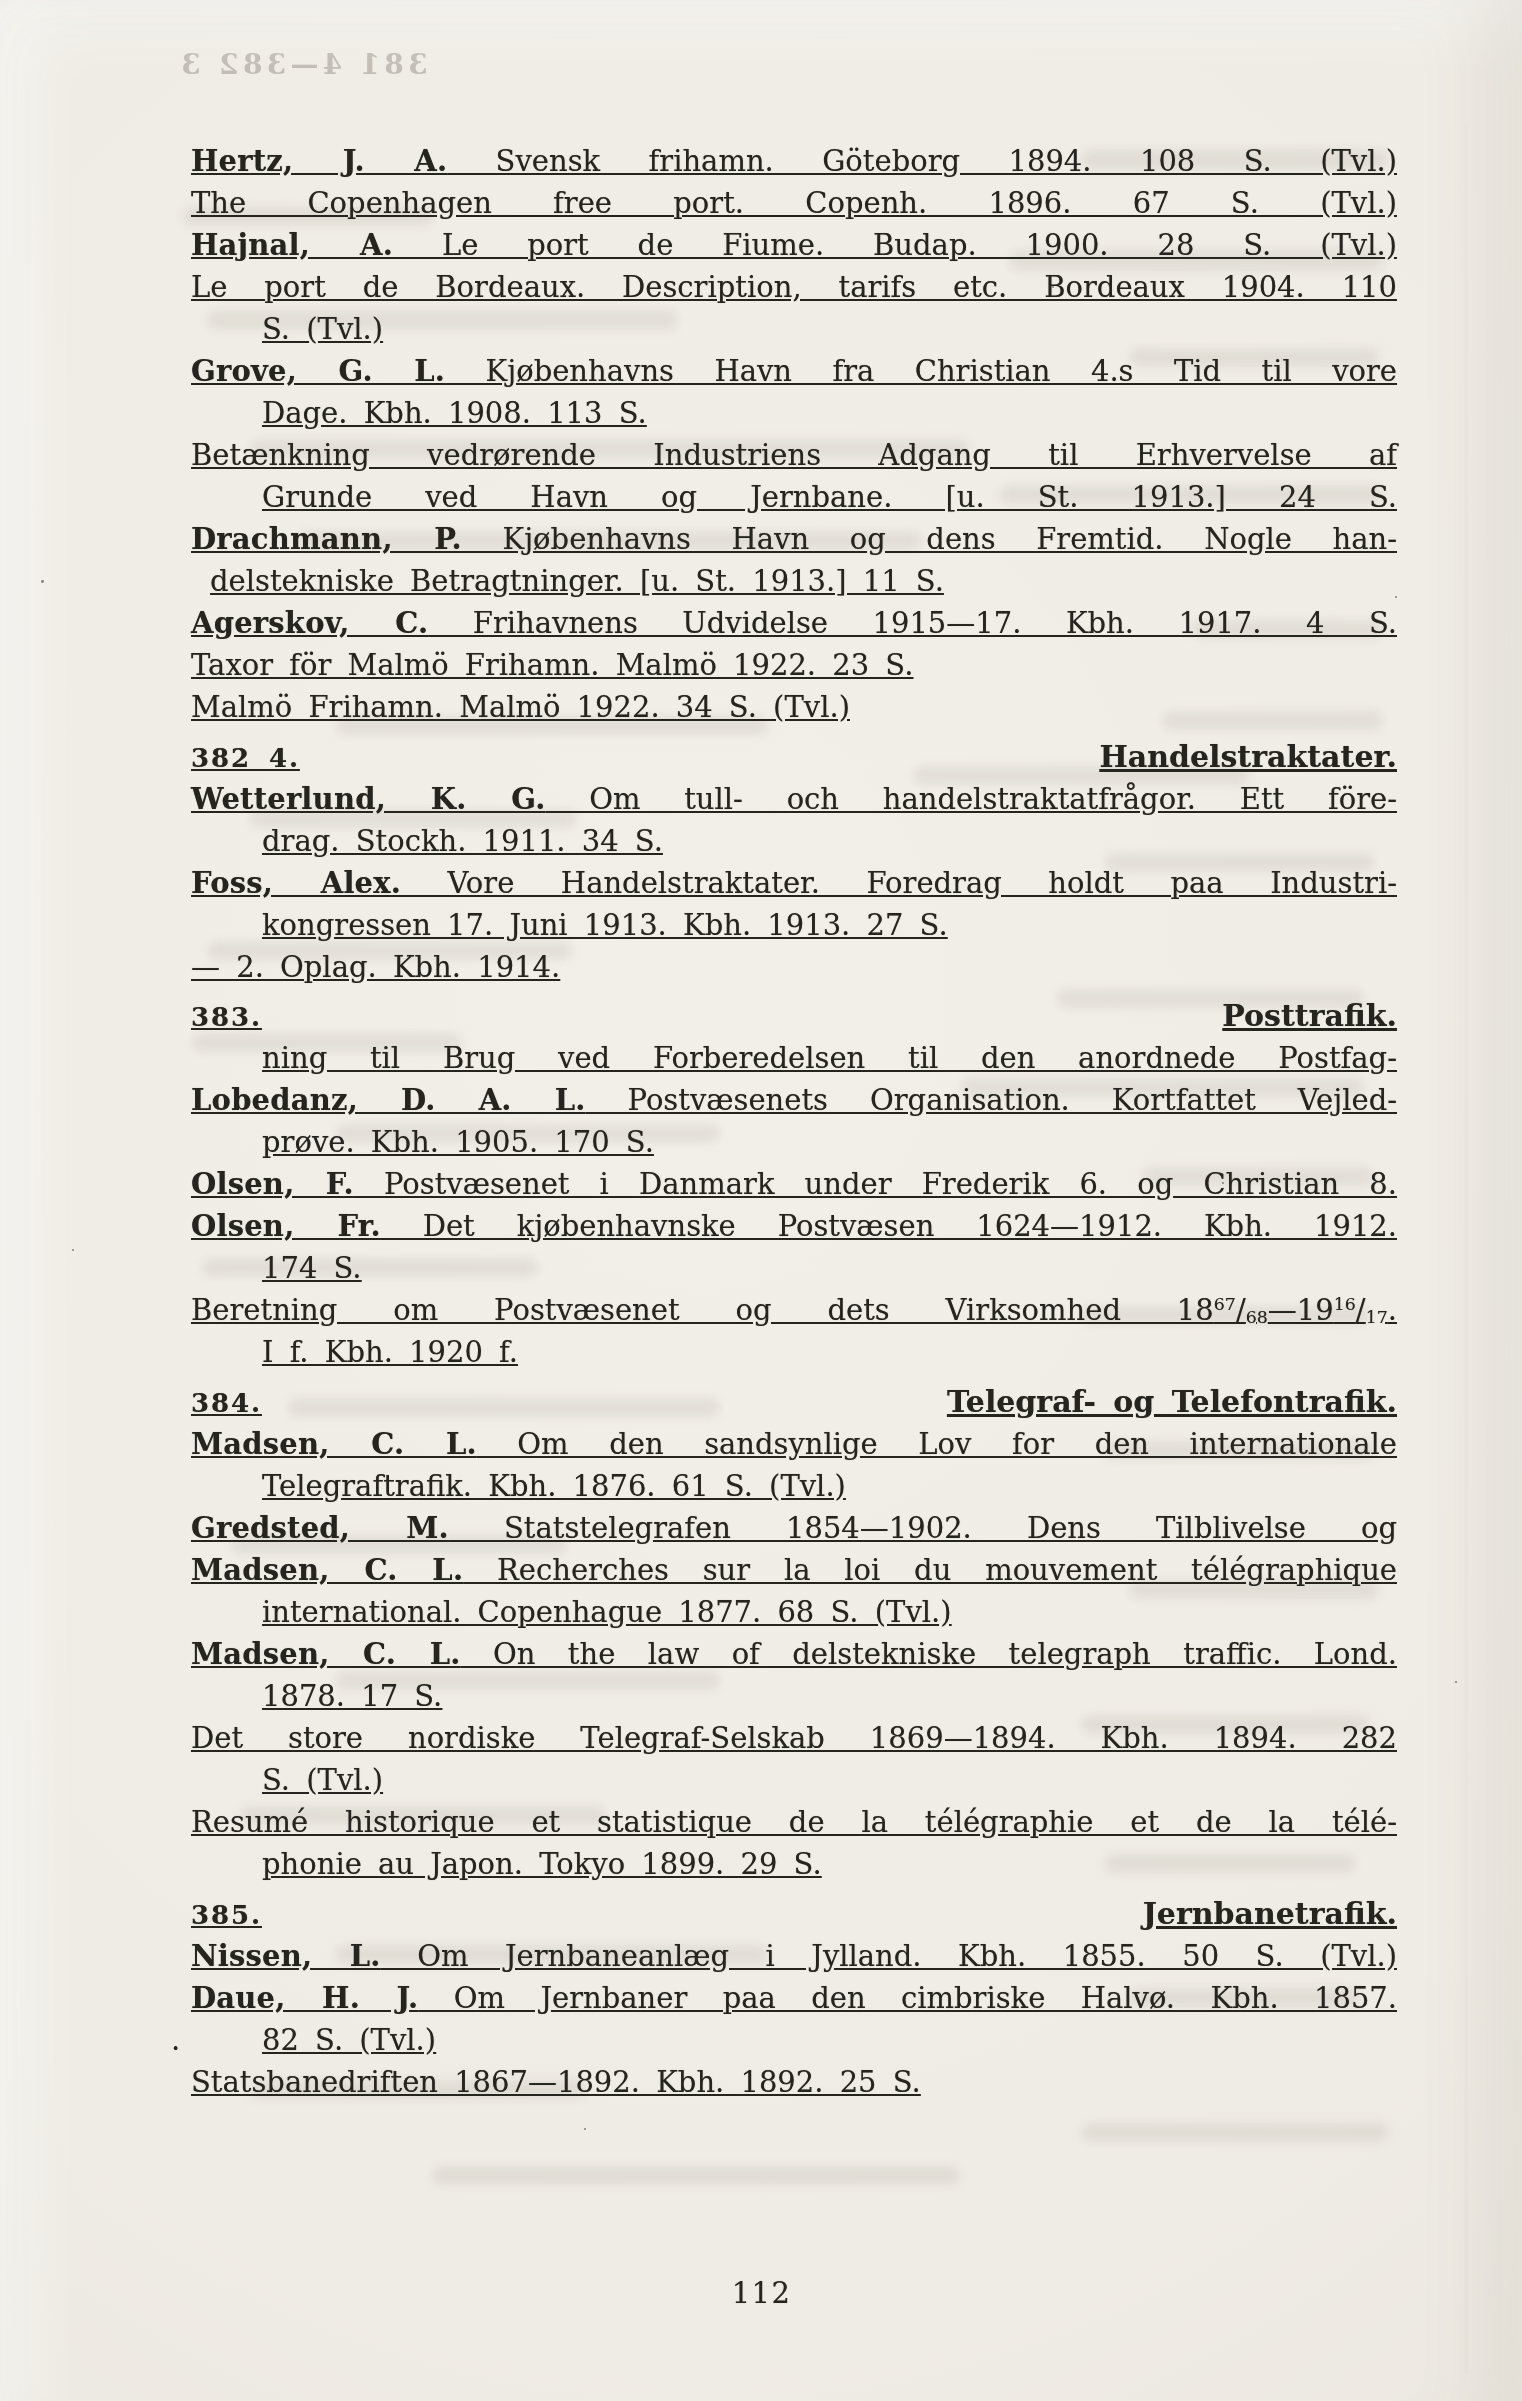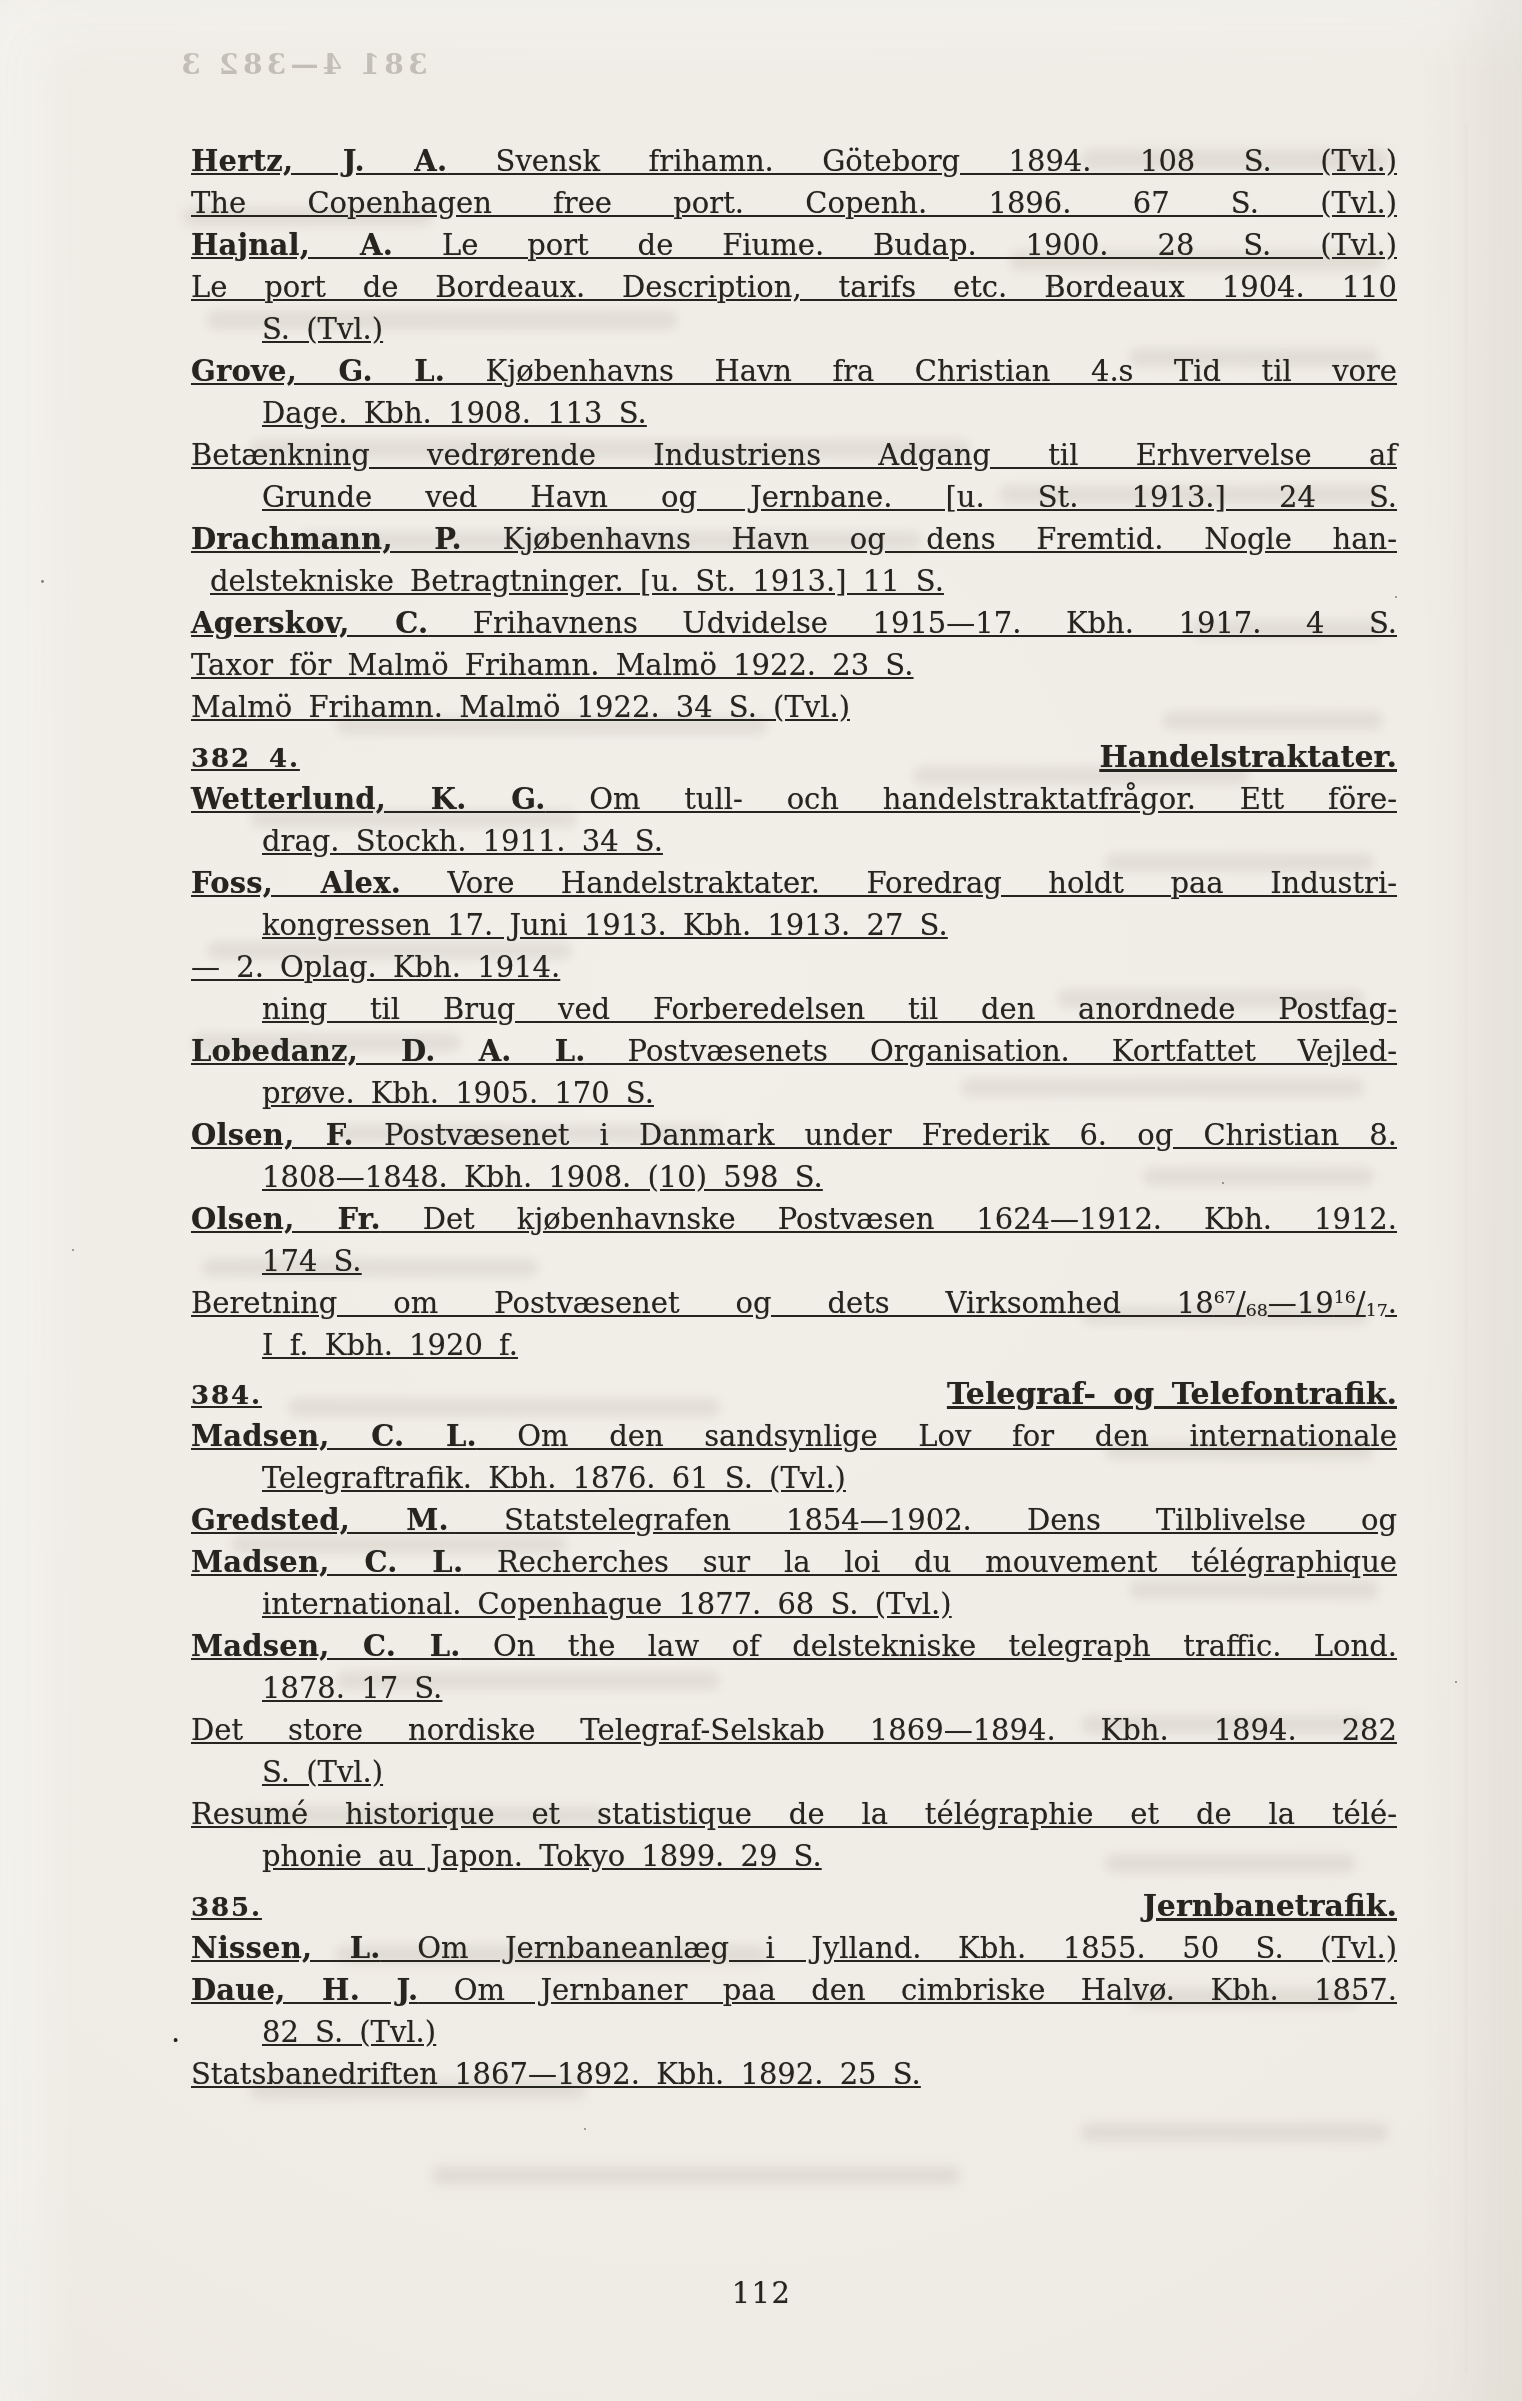--- a/index.html
+++ b/index.html
@@ -106,25 +106,28 @@
       <div class="row line"><span>Malmö Frihamn. Malmö 1922. 34 S. (Tvl.)</span></div>
       <div class="row header">
         <span class="hnum">382 4.</span>
         <span class="htitle">Handelstraktater.</span>
       </div>
       <div class="row line just"><span class="b">Wetterlund, K. G.</span><span> Om tull- och handelstraktatfrågor. Ett före-</span></div>
       <div class="row line ind"><span>drag. Stockh. 1911. 34 S.</span></div>
       <div class="row line just"><span class="b">Foss, Alex.</span><span> Vore Handelstraktater. Foredrag holdt paa Industri-</span></div>
       <div class="row line ind"><span>kongressen 17. Juni 1913. Kbh. 1913. 27 S.</span></div>
       <div class="row line"><span>— 2. Oplag. Kbh. 1914.</span></div>
+      <div class="row header">
+        <span class="hnum">383.</span>
+        <span class="htitle">Posttrafik.</span>
+      </div>
       <div class="row line ind just"><span>ning til Brug ved Forberedelsen til den anordnede Postfag-</span></div>
       <div class="row line just"><span class="b">Lobedanz, D. A. L.</span><span> Postvæsenets Organisation. Kortfattet Vejled-</span></div>
       <div class="row line ind"><span>prøve. Kbh. 1905. 170 S.</span></div>
       <div class="row line just"><span class="b">Olsen, F.</span><span> Postvæsenet i Danmark under Frederik 6. og Christian 8.</span></div>
-      <div class="row line ind"><span>1808—1848. Kbh. 1908. (10) 598 S.</span></div>
       <div class="row line just"><span class="b">Olsen, Fr.</span><span> Det kjøbenhavnske Postvæsen 1624—1912. Kbh. 1912.</span></div>
       <div class="row line ind"><span>174 S.</span></div>
       <div class="row line just"><span>Beretning om Postvæsenet og dets Virksomhed 18</span><sup>67</sup><span>/</span><sub>68</sub><span>—19</span><sup>16</sup><span>/</span><sub>17</sub><span>.</span></div>
       <div class="row line ind"><span>I f. Kbh. 1920 f.</span></div>
       <div class="row header">
         <span class="hnum">384.</span>
         <span class="htitle">Telegraf- og Telefontrafik.</span>
       </div>
       <div class="row line just"><span class="b">Madsen, C. L.</span><span> Om den sandsynlige Lov for den internationale</span></div>
       <div class="row line ind"><span>Telegraftrafik. Kbh. 1876. 61 S. (Tvl.)</span></div>

